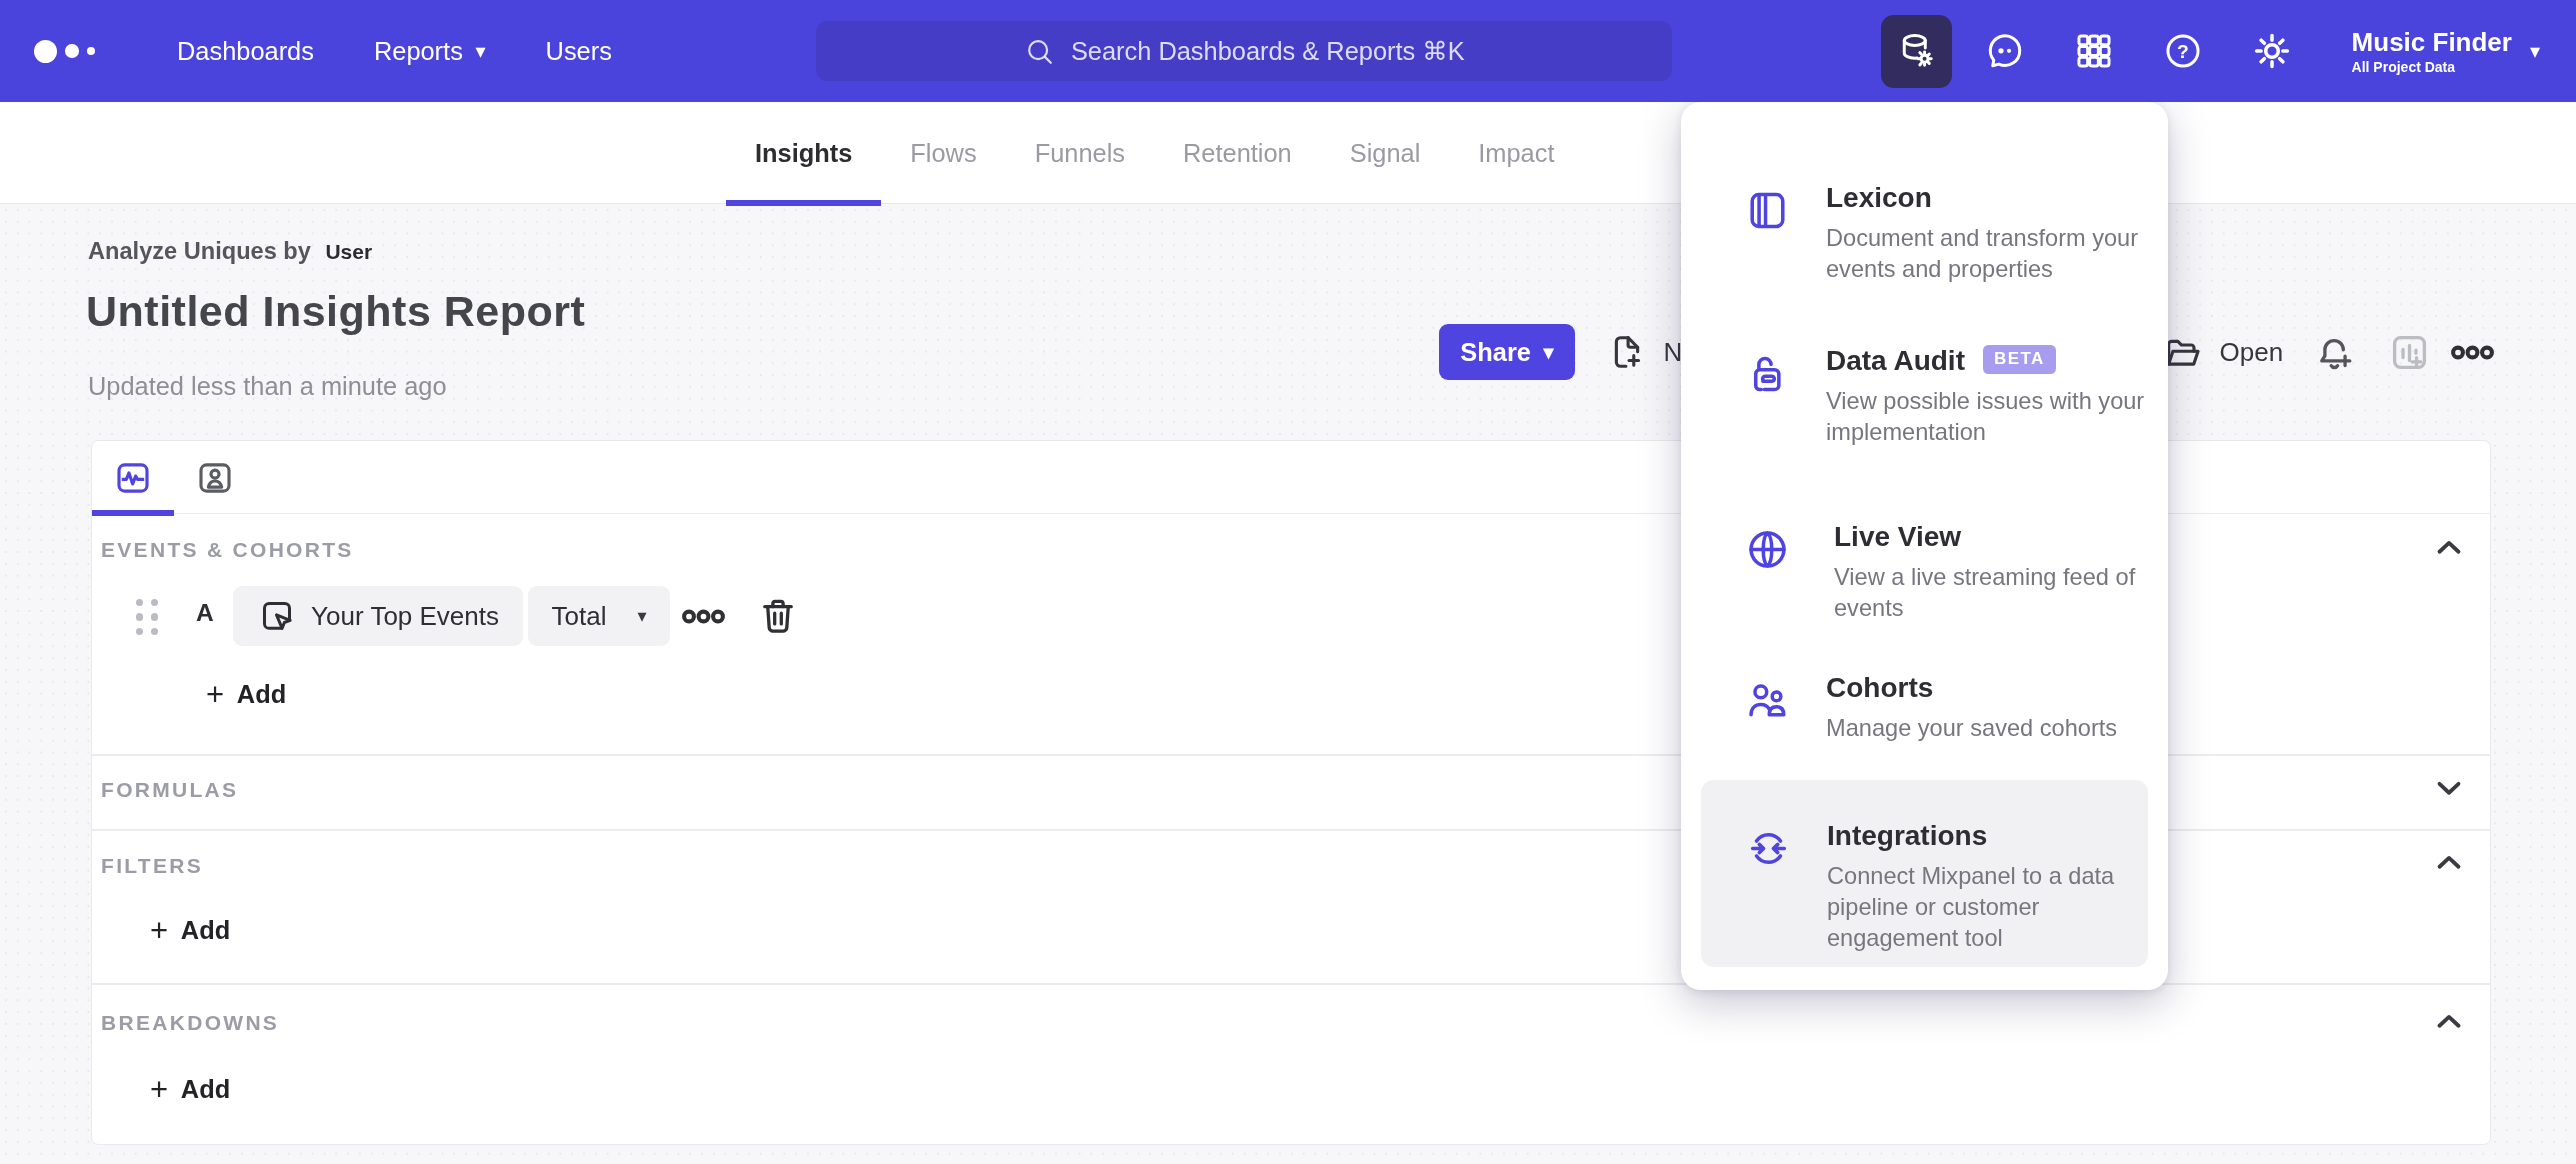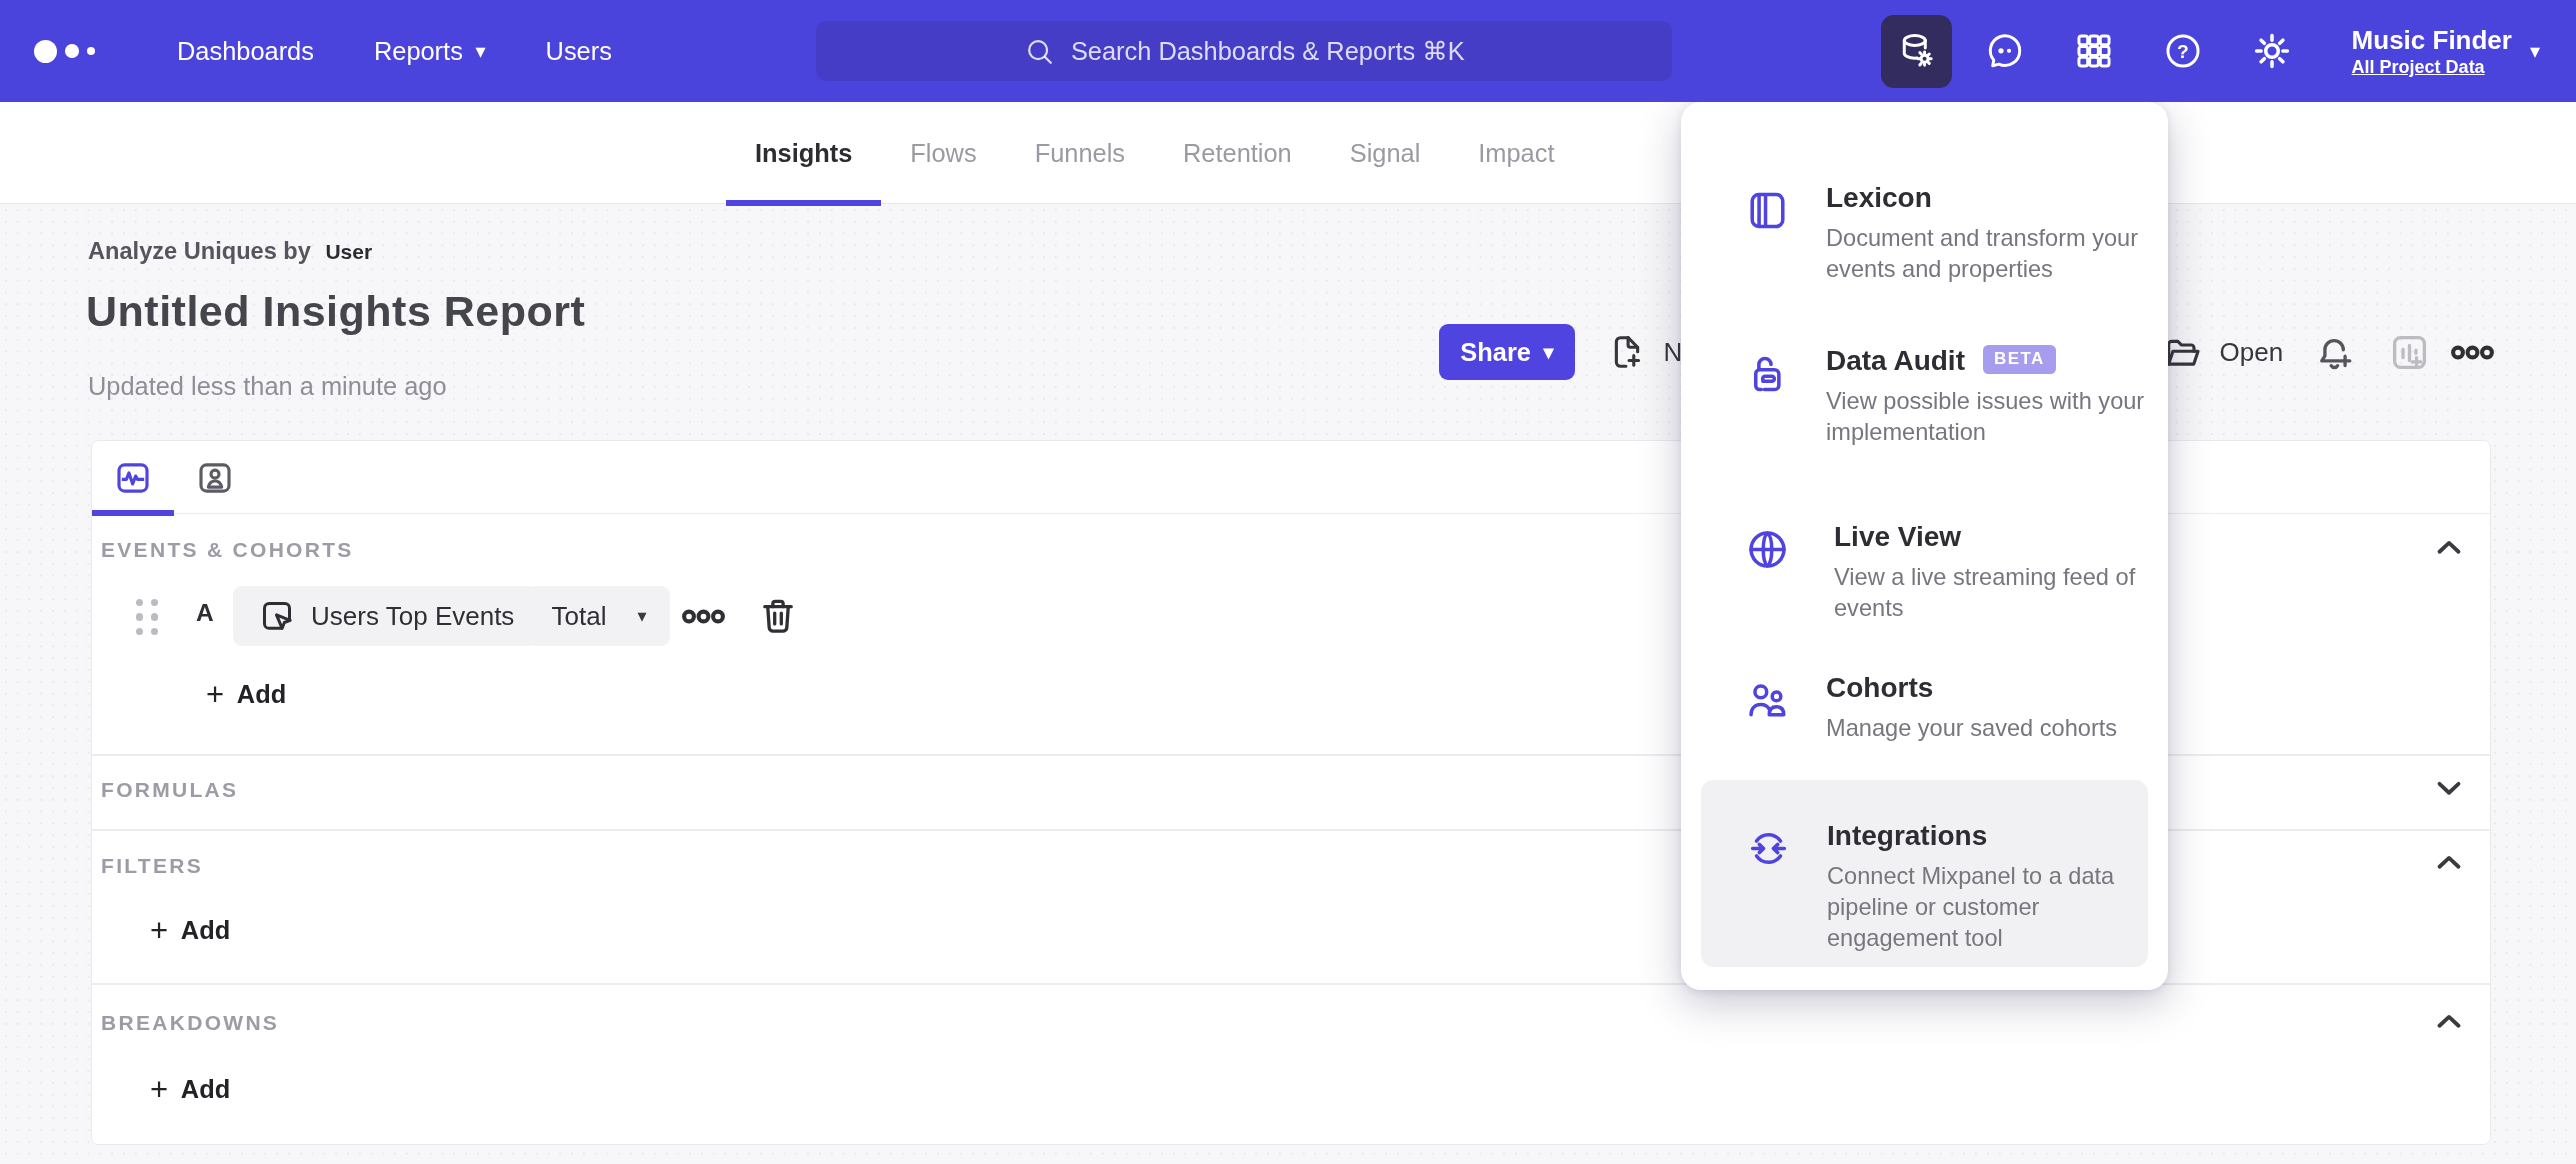--- a/index.html
+++ b/index.html
@@ -22,21 +22,21 @@
                background:#463dc6; border-radius:11px; display:flex; align-items:center;
                justify-content:center; gap:14.5px; color:rgba(255,255,255,0.82); }
   .searchbar svg { width:33px; height:33px; }
   .searchbar .ph { font-size:25.4px; }
   .nav-right { position:absolute; right:0; top:0; height:102px; display:flex; align-items:center; gap:18px; padding-right:36px; }
   .nav-icon-btn { width:71px; height:73px; border-radius:12.7px; display:flex; align-items:center; justify-content:center; color:#fff; cursor:pointer; }
   .nav-icon-btn svg { width:42px; height:42px; }
   .nav-icon-btn.active { background:#332c5f; }
   .project { display:flex; align-items:center; gap:18px; margin-left:26px; cursor:pointer; color:#fff; }
   .project .pname { font-size:26px; font-weight:700; line-height:1.25; }
-  .project .pscope{ font-size:18px; font-weight:600; line-height:1.25;text-decoration:underline; }
+  .project .pscope{ font-size:14px; font-weight:600; line-height:1.25; }
 
   
   .tabbar { position:absolute; left:0; top:102px; width:2576px; height:102px; background:#ffffff;
             border-bottom:1.8px solid #e8e8ea; z-index:5; }
   .tabs { position:absolute; left:726px; top:0; height:102px; display:flex; }
   .tab { height:102px; display:flex; align-items:center; padding:0 29px; font-size:25.4px;
          color:#9a9aa3; cursor:pointer; position:relative; }
   .tab.active { color:#2c2c31; font-weight:700; }
   .tab.active::after { content:""; position:absolute; left:0; right:0; bottom:-1.8px; height:6.3px; background:#4f44e0; }
 
@@ -307,21 +307,21 @@
           <i></i>
           <i></i>
           <i></i>
         </div>
       <div class="qletter">A</div>
       <div class="pill ev-pill">
         <svg viewBox="0 0 24 24" fill="none" stroke="currentColor" stroke-width="1.8" stroke-linecap="round" stroke-linejoin="round">
           <path d="M14.6 19.4H7.3a2.8 2.8 0 0 1-2.8-2.8V7.3a2.8 2.8 0 0 1 2.8-2.8h9.4a2.8 2.8 0 0 1 2.8 2.8v7.1"></path>
           <path d="M11.7 11.3l8.2 3.3-3.5 1.3-1.3 3.5Z"></path>
         </svg>
-        <span>Users Top Events</span>
+        <span>Your Top Events</span>
       </div>
       <div class="pill total-pill">
         <span>Total</span>
         <span class="caret">▾</span>
       </div>
       <div class="row-more">
         <svg viewBox="0 0 24 24" fill="none" stroke="currentColor" stroke-width="2.1">
           <circle cx="4.6" cy="12" r="2.5"></circle>
             <circle cx="12" cy="12" r="2.5"></circle>
             <circle cx="19.4" cy="12" r="2.5"></circle>

